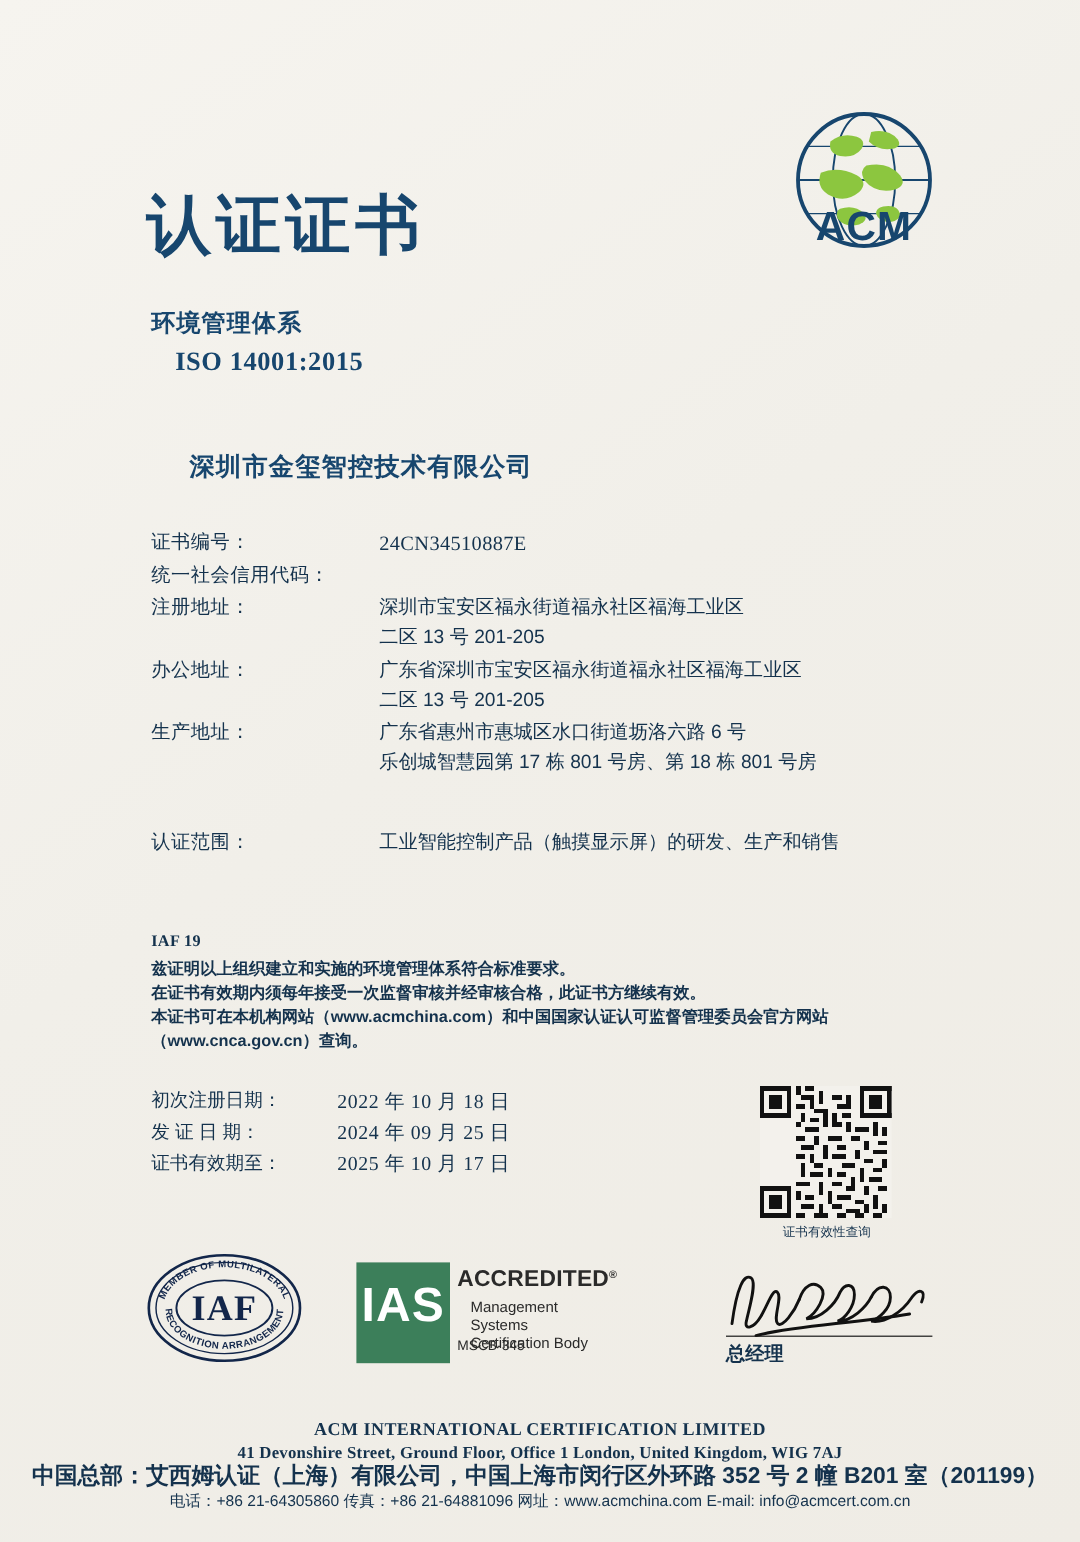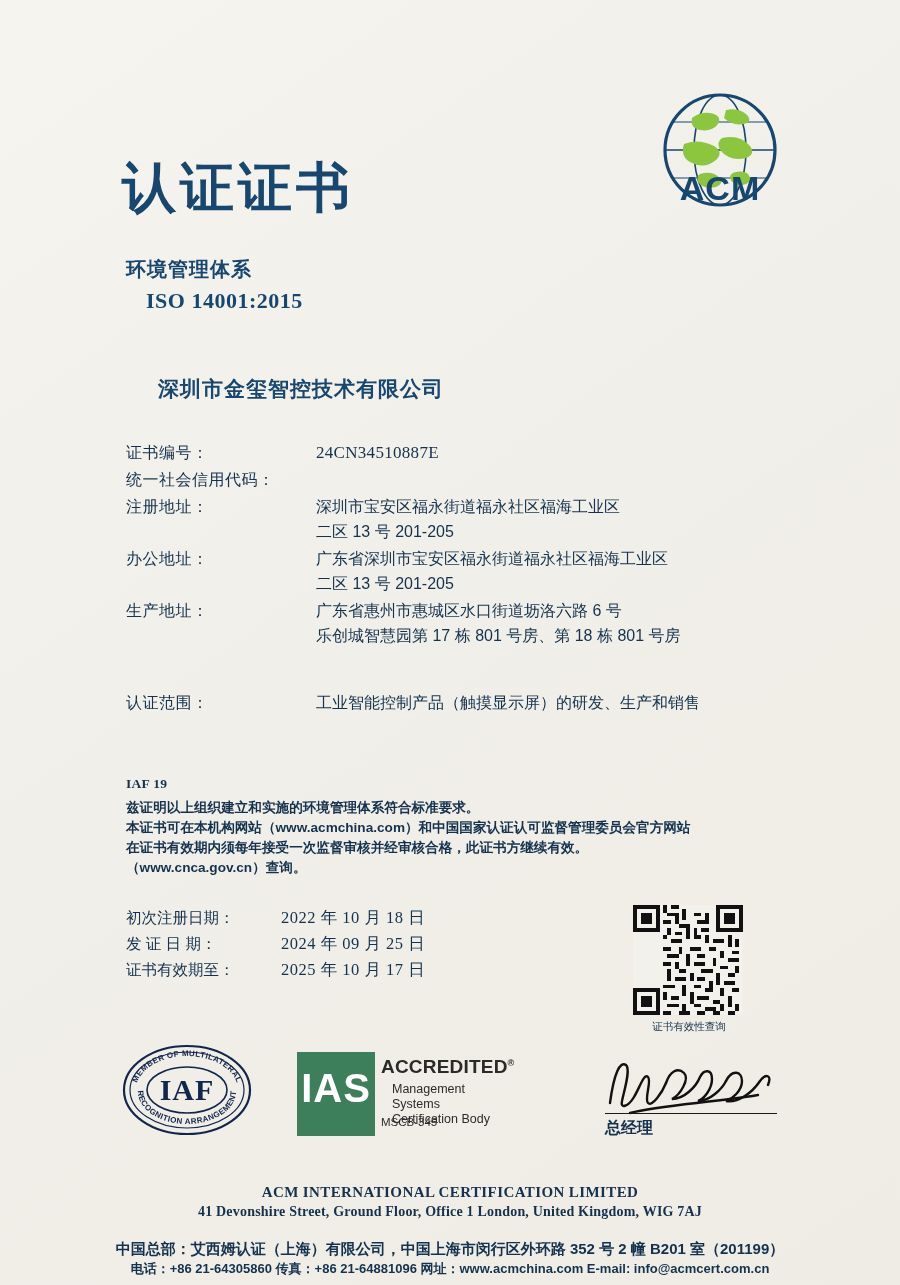--- a/index.html
+++ b/index.html
@@ -278,29 +278,28 @@
   }
   .f2 {
     font-family: "Liberation Serif", serif;
     font-size: 14px;
     font-weight: bold;
     letter-spacing: 0.2px;
     line-height: 19px;
   }
   .f3 {
     font-family: "Liberation Sans", sans-serif;
-    font-size: 15px;
+    font-size: 19px;
     font-weight: bold;
     line-height: 20px;
-    margin-top: 18px;
   }
   .f4 {
     font-family: "Liberation Sans", sans-serif;
     font-size: 13px;
-    font-weight: bold;
+    font-weight: normal;
     line-height: 19px;
   }
 </style>
 </head>
 <body>
 
 <div class="page">
 
   <svg class="acm-logo" viewBox="0 0 145 140">
     <circle cx="72" cy="62" r="55" fill="none" stroke="#17466e" stroke-width="3.2"></circle>
@@ -358,22 +357,22 @@
   </div>
 
   <div class="scope">
     <div class="info-label">认证范围：</div>
     <div class="info-value">工业智能控制产品（触摸显示屏）的研发、生产和销售</div>
   </div>
 
   <div class="iaf">IAF 19</div>
   <div class="statement">
     <div>兹证明以上组织建立和实施的环境管理体系符合标准要求。</div>
+    <div>在证书有效期内须每年接受一次监督审核并经审核合格，此证书方继续有效。</div>
     <div>本证书可在本机构网站（www.acmchina.com）和中国国家认证认可监督管理委员会官方网站</div>
-    <div>在证书有效期内须每年接受一次监督审核并经审核合格，此证书方继续有效。</div>
     <div>（www.cnca.gov.cn）查询。</div>
   </div>
 
   <div class="dates">
     <div class="date-row">
       <div class="date-label">初次注册日期：</div>
       <div class="date-value">2022 年 10 月 18 日</div>
     </div>
     <div class="date-row">
       <div class="date-label">发  证  日  期：</div>

